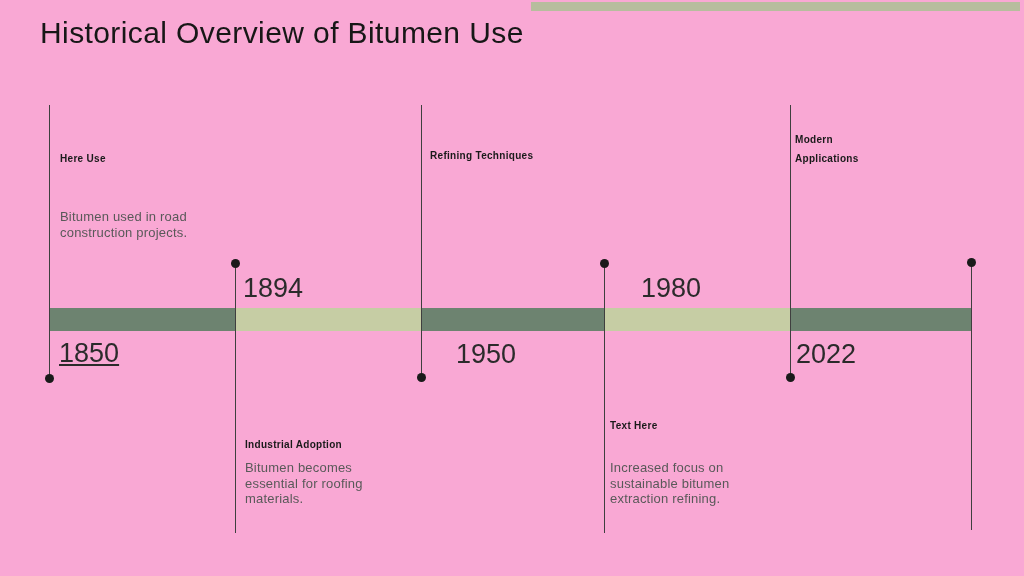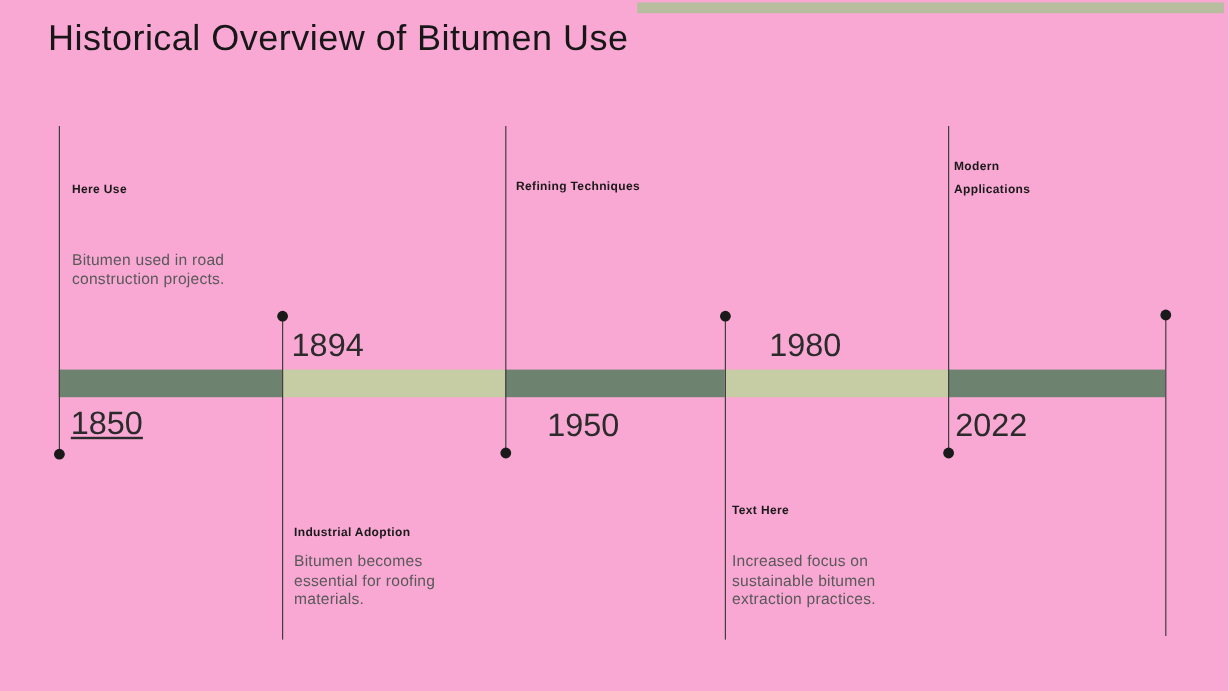--- a/index.html
+++ b/index.html
@@ -77,19 +77,19 @@
 essential for roofing
 materials.</div>
 
   <div class="ms-title" style="left:430px; top:146px;">Refining Techniques</div>
   <div class="year" style="left:429px; top:339px;margin-left:27px;">1950</div>
 
   <div class="year" style="left:613px; top:273px;margin-left:28px;">1980</div>
   <div class="ms-title" style="left:610px; top:416px;">Text Here</div>
   <div class="ms-body" style="left:610px; top:438px;">Increased focus on
 sustainable bitumen
-extraction practices.</div>
+extraction refining.</div>
 
   <div class="ms-title" style="left:795px; top:130px;">Modern
 Applications</div>
   <div class="year" style="left:796px; top:339px;">2022</div>
 
 </div>
 
 </body></html>

